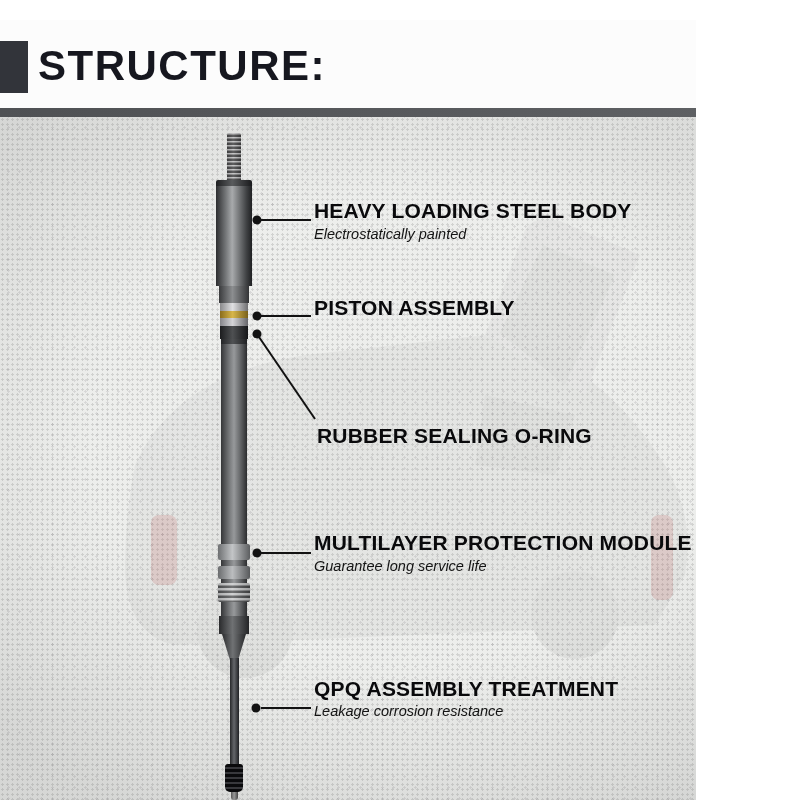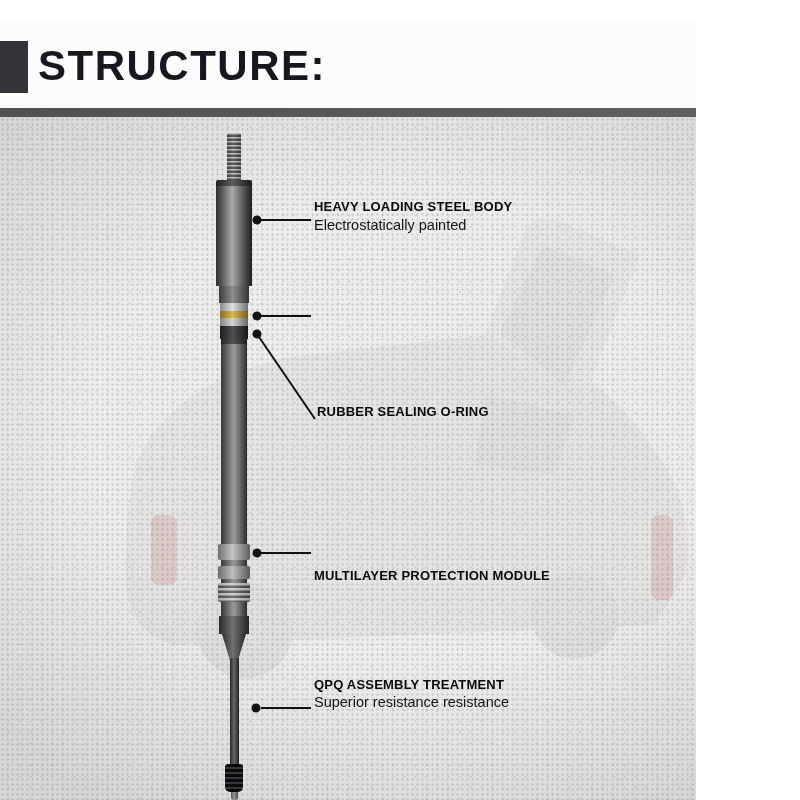--- a/index.html
+++ b/index.html
@@ -22,22 +22,22 @@
   .vignette{position:absolute;left:0;top:97px;width:800px;height:703px;pointer-events:none;
     background:radial-gradient(ellipse 70% 60% at 50% 45%, rgba(0,0,0,0) 55%, rgba(95,95,95,.16) 100%);}
 
   .car-bg{position:absolute;left:55px;top:195px;width:690px;height:470px;pointer-events:none;}
 
   .part{position:absolute;}
 
   .leaders{position:absolute;left:0;top:0;width:800px;height:800px;pointer-events:none;}
 
   .callout{position:absolute;}
-  .callout-title{font-size:13px;font-weight:bold;color:#0a0a0c;letter-spacing:.2px;white-space:nowrap;}
-  .callout-sub{font-size:14.5px;color:#141414;margin-top:3px;white-space:nowrap;}
+  .callout-title{font-size:21px;font-weight:bold;color:#0a0a0c;letter-spacing:.2px;white-space:nowrap;}
+  .callout-sub{font-size:14.5px;font-style:italic;color:#141414;margin-top:3px;white-space:nowrap;}
   .callout-sub sub{font-size:10px;}
 </style>
 </head>
 <body>
 
 <div class="canvas">
 
   <div class="header">
     <div class="header-accent"></div>
     <h1 class="page-title">STRUCTURE:</h1>
@@ -116,30 +116,32 @@
       <circle cx="256" cy="688" r="4.5" stroke="none"></circle>
     </g>
   </svg>
 
   <div class="callout" style="left:314px;top:179px">
     <div class="callout-title">HEAVY LOADING STEEL BODY</div>
     <div class="callout-sub">Electrostatically painted</div>
   </div>
 
   <div class="callout" style="left:314px;top:276px">
+    <div class="callout-title">PISTON ASSEMBLY</div>
   </div>
 
-  <div class="callout" style="left:317px;top:384px">
+  <div class="callout" style="left:317px;top:404px">
     <div class="callout-title">RUBBER SEALING O-RING</div>
   </div>
 
-  <div class="callout" style="left:314px;top:548px">
+  <div class="callout" style="left:314px;top:511px">
     <div class="callout-title">MULTILAYER PROTECTION MODULE</div>
+    <div class="callout-sub">Guarantee long service life</div>
   </div>
 
   <div class="callout" style="left:314px;top:657px">
     <div class="callout-title">QPQ ASSEMBLY TREATMENT</div>
     <div class="callout-sub" style="line-height:1.08">
-      <div>Superior resistance resistance</div>
+      <div>Leakage corrosion resistance</div>
     </div>
   </div>
 
 </div>
 
 </body></html>

